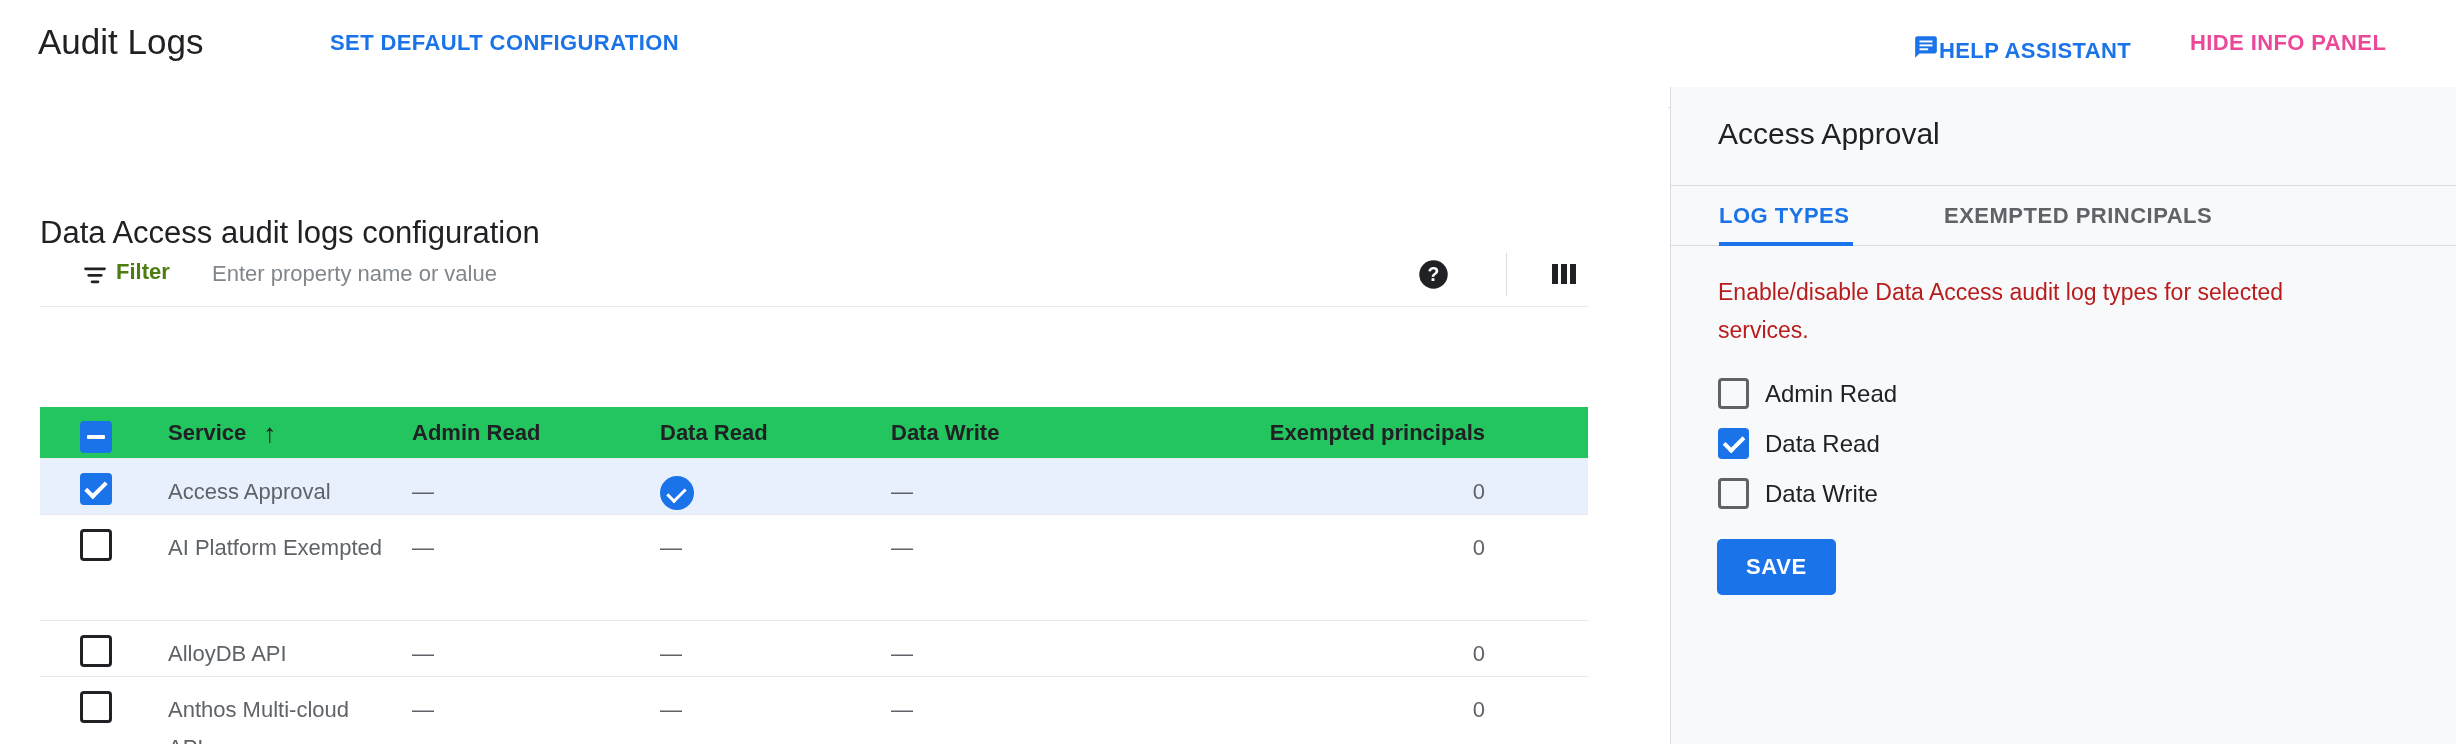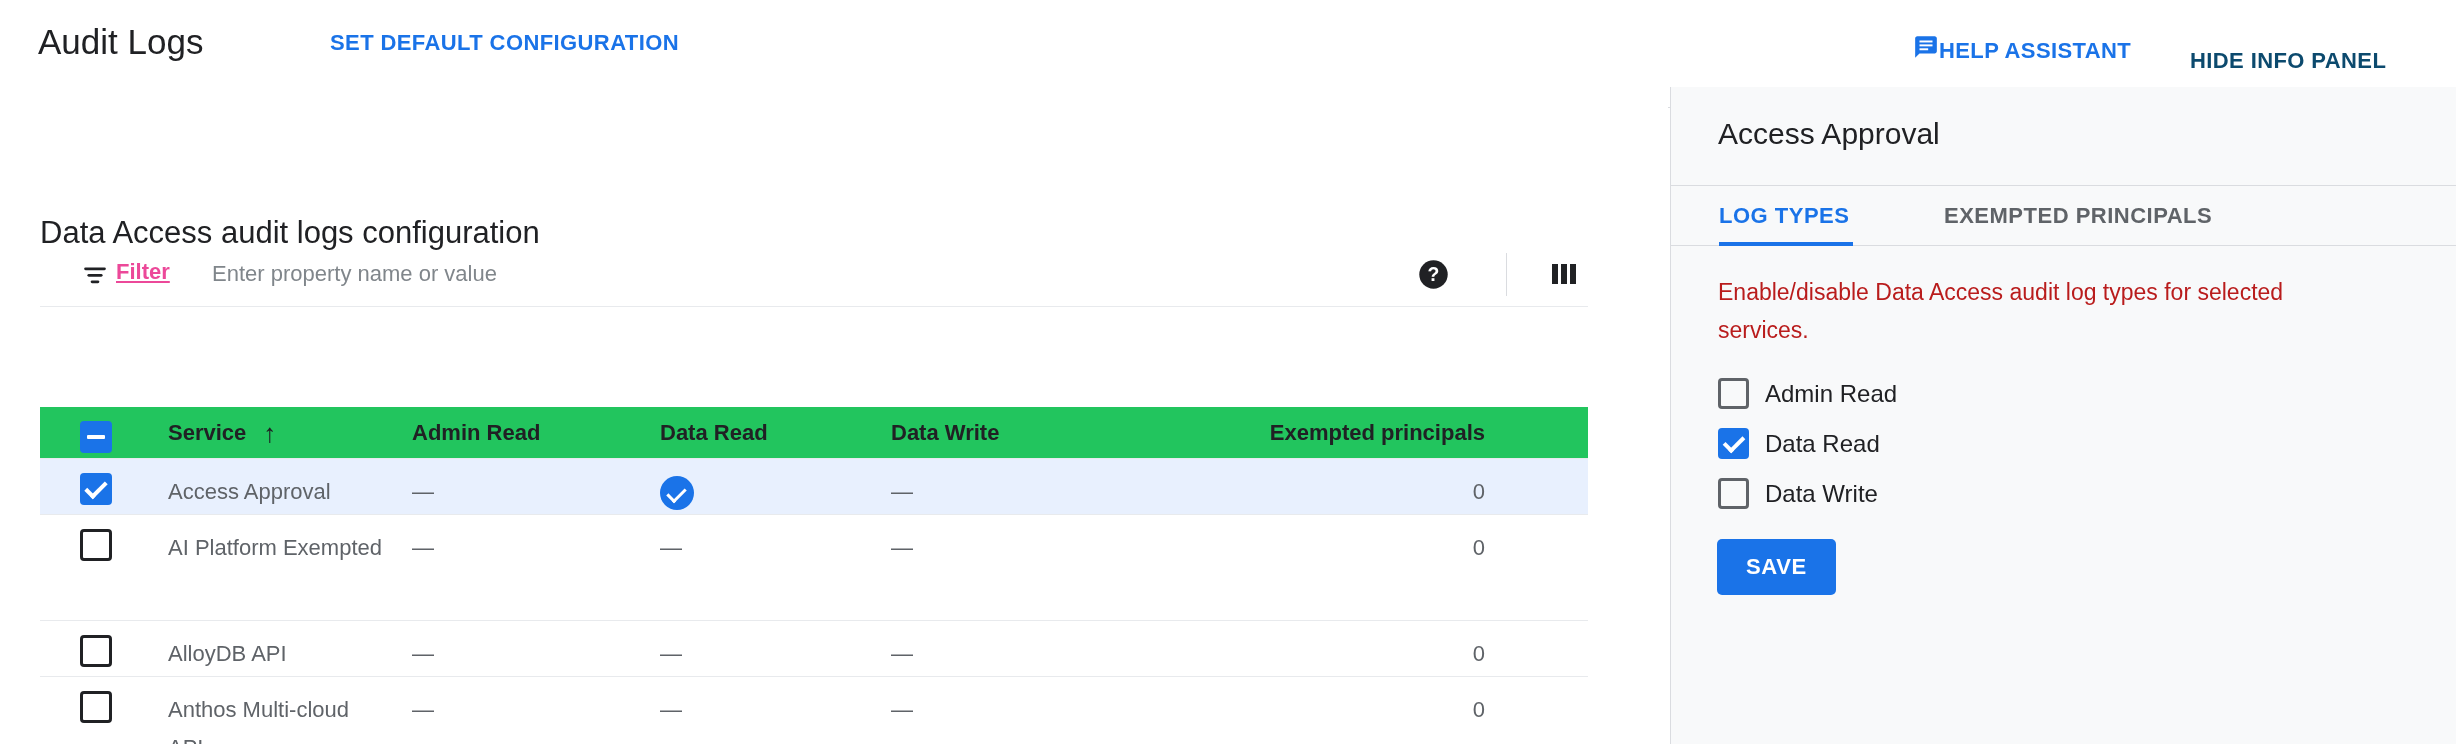--- a/index.html
+++ b/index.html
@@ -63,24 +63,24 @@
   }
   #help-assistant-btn .label {
     font-size: 22px;
     font-weight: 600;
     color: #1a73e8;
     letter-spacing: 0.4px;
   }
   #hide-info-panel-btn {
     position: absolute;
     left: 2190px;
-    top: 48px;
-    font-size: 22px;
-    font-weight: 600;
-    color: #0c4a6e;
+    top: 30px;
+    font-size: 22px;
+    font-weight: 600;
+    color: #ec4899;
     letter-spacing: 0.4px;
     cursor: pointer;
     white-space: nowrap;
     background: none;
     border: none;
     padding: 0;
     font-family: inherit;
   }
 
   
@@ -118,22 +118,21 @@
     position: absolute;
     left: 42px;
     top: 23px;
   }
   #filter-label {
     position: absolute;
     left: 76px;
     top: 18px;
     font-size: 22px;
     font-weight: 600;
-    color: #ec4899;
-    text-decoration: underline;
+    color: #4d7c0f;
   }
   #filter-input {
     position: absolute;
     left: 172px;
     top: 16px;
     width: 1100px;
     height: 34px;
     border: none;
     outline: none;
     background: transparent;

